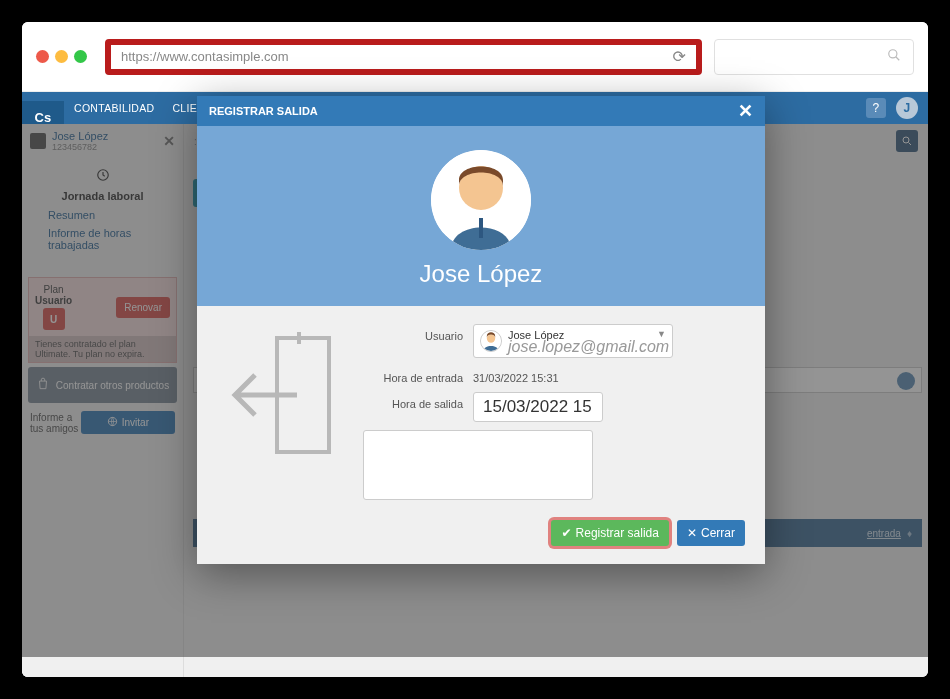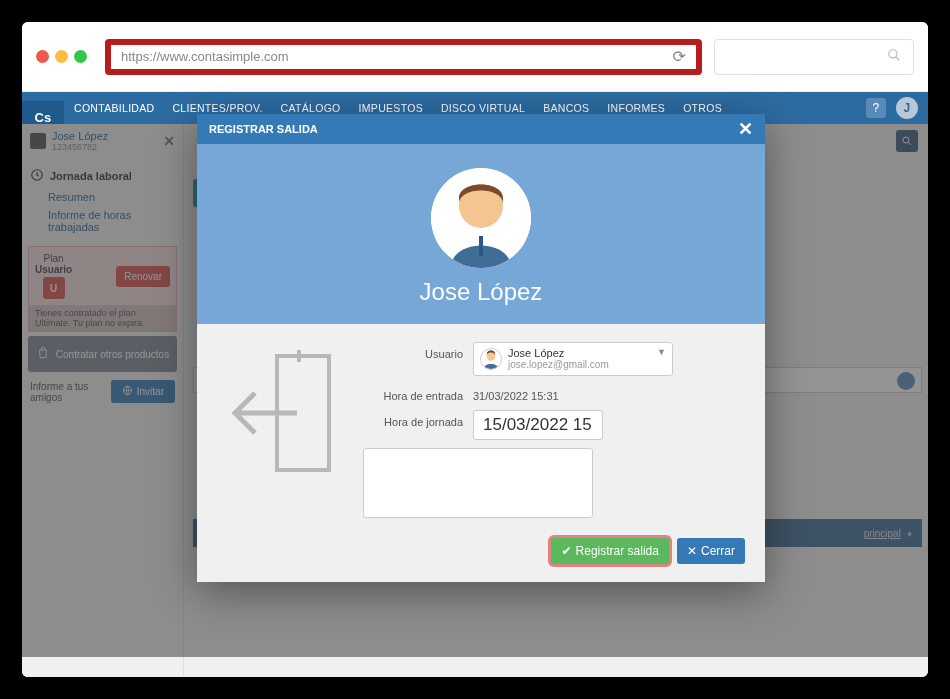--- a/index.html
+++ b/index.html
@@ -26,63 +26,63 @@
   .help-icon { width:20px; height:20px; background:#5a8bb8; border-radius:3px; display:flex; align-items:center; justify-content:center; font-size:12px;}
   .avatar-circle { width:22px; height:22px; border-radius:50%; background:#b8c8d8; color:#2d6ca2; display:flex; align-items:center; justify-content:center; font-size:12px; font-weight:bold;}
   
   .app-body { flex:1; display:flex; background:#f0f0f0; position:relative;}
   .sidebar { width:162px; background:#f0f0f0; border-right:1px solid #ddd; font-size:11px; color:#2a6496;}
   .userblock { display:flex; align-items:center; justify-content:space-between; padding:6px 8px;}
   .userblock .uinfo { display:flex; align-items:center; gap:6px;}
   .userblock .usericon { width:16px; height:16px; background:#555; border-radius:2px; display:inline-block;}
   .userblock .x { color:#777; font-weight:bold; font-size:14px;}
   .sidebar-section { padding:6px 8px;}
-  .section-title { color:#333; font-weight:bold; display:flex; align-items:center; gap:6px; padding:4px 0;}
+  .section-title { color:#333; font-weight:bold; display:flex; align-items:center; gap:6px; padding:4px 0;flex-direction:column;}
   .sidebar ul { list-style:none; padding-left:18px;}
   .sidebar ul li { padding:3px 0; cursor:pointer;}
-  .planbox { background:#f5dede; border:1px solid #e0b0b0; margin:4px 6px 4px; padding:6px; font-size:10px; color:#444; position:relative;}
+  .planbox { background:#f5dede; border:1px solid #e0b0b0; margin:17px 6px 4px; padding:6px; font-size:10px; color:#444; position:relative;}
   .planbox .plan-top { display:flex; align-items:center; justify-content:space-between;}
   .planbox .plan-top .pleft { text-align:center;}
   .ubadge { width:22px; height:22px; background:#d9534f; color:#fff; display:flex; align-items:center; justify-content:center; font-weight:bold; border-radius:3px; margin:2px auto 0;}
   .renovar-btn { background:#d9534f; color:#fff; border:none; padding:5px 8px; border-radius:3px; font-size:10px; cursor:pointer;}
   .planbox .plan-note { background:#d6c2c2; margin:6px -6px -6px; padding:3px 6px; color:#555; font-size:9px;}
   .contratar-btn { margin:0 6px; background:#7d8a97; color:#fff; border:none; padding:10px 6px; border-radius:3px; font-size:10px; width:calc(100% - 12px); display:flex; align-items:center; justify-content:center; gap:6px; cursor:pointer;}
   .invite-row { display:flex; align-items:center; justify-content:space-between; padding:8px; font-size:10px; color:#555;}
-  .invitar-btn { background:#337ab7; color:#fff; border:none; padding:5px 11px; border-radius:3px; font-size:10px; display:flex; align-items:center; gap:4px; cursor:pointer;}
+  .invitar-btn { background:#337ab7; color:#fff; border:none; padding:5px 26px; border-radius:3px; font-size:10px; display:flex; align-items:center; gap:4px; cursor:pointer;}
   .main { flex:1; position:relative; }
   .crumb-row { display:flex; align-items:center; justify-content:space-between; padding:6px 10px; font-size:10px; color:#8a9aa8;}
   .crumb-row a { color:#6c8aa6; text-decoration:underline;}
   .search-square { width:22px; height:22px; background:#3b5e7e; border-radius:3px; display:flex; align-items:center; justify-content:center; color:#fff;}
   
   .bg-hint { position:absolute; left:165px; right:6px; top:55px; bottom:6px;}
   .tealbtn { width:28px; height:28px; background:#1d9bb3; border-radius:3px; position:absolute; left:6px; top:0;}
   .long-row { position:absolute; left:6px; top:188px; right:0; height:26px; background:#fff; border:1px solid #ccc;}
   .collapse-circle { position:absolute; right:6px; top:4px; width:18px; height:18px; border-radius:50%; background:#5d8db5;}
   .dark-header { position:absolute; left:6px; right:0; top:340px; height:28px; background:#3f6d95; color:#d6e4f0; font-size:10px; display:flex; align-items:center; padding:0 10px; justify-content:flex-end; gap:6px;}
   .dark-header .sort { font-size:10px; color:#a8c0d6;}
   
   .statusbar { position:absolute; left:0; right:0; bottom:0; height:20px; background:#3a3a3a; color:#bbb; font-size:10px; font-style:italic; display:flex; align-items:center; justify-content:space-between; padding:0 10px;}
   
   .overlay { position:absolute; left:0; right:0; top:32px; bottom:20px; background:rgba(60,60,60,.55);}
-  .modal { position:absolute; left:175px; top:22px; width:568px; background:#fff; box-shadow:0 10px 40px rgba(0,0,0,.4);}
+  .modal { position:absolute; left:175px; top:4px; width:568px; background:#fff; box-shadow:0 10px 40px rgba(0,0,0,.4);}
   .modal-title { background:#337ab7; color:#fff; font-weight:bold; font-size:11px; padding:8px 12px; display:flex; justify-content:space-between; align-items:center;}
   .modal-title .close-x { cursor:pointer; font-size:18px; line-height:14px;}
   .modal-hero { background:#76a7d6; padding:24px 0 18px; display:flex; flex-direction:column; align-items:center;}
   .hero-avatar { width:100px; height:100px; border-radius:50%; background:#fff; overflow:hidden; position:relative;}
   .hero-name { color:#fff; font-size:24px; margin-top:10px; font-weight:300;}
   .modal-body { background:#f0f0f0; display:flex; padding:18px 20px 12px; gap:16px;}
   .exit-icon-wrap { width:130px; display:flex; align-items:flex-start; justify-content:center; padding-top:6px;}
   .form-col { flex:1; }
   .form-row { display:flex; align-items:flex-start; margin-bottom:8px;}
   .form-label { width:110px; text-align:right; font-size:11px; color:#555; padding-top:6px; padding-right:10px;}
   .userselect { flex:1; max-width:200px; background:#fff; border:1px solid #ccc; border-radius:3px; display:flex; align-items:center; padding:4px 6px; gap:6px; position:relative;}
   .userselect .mini-av { width:22px; height:22px; border-radius:50%; border:1px solid #ccc; flex-shrink:0; overflow:hidden;}
   .userselect .names { display:flex; flex-direction:column; line-height:12px;}
   .userselect .names .n1 { font-size:11px; color:#333;}
-  .userselect .names .n2 { font-size:10px; color:#999;}
+  .userselect .names .n2 { font-size:16px; color:#999;font-style:italic;}
   .userselect .caret { position:absolute; right:6px; top:4px; font-size:9px; color:#888;}
   .static-val { font-size:11px; color:#555; padding-top:6px;}
   .dateinput { width:130px; border:1px solid #ccc; border-radius:3px; padding:4px 9px; font-size:17px; color:#333;}
   .comment-area { flex:1; max-width:230px; height:70px; border:1px solid #ccc; border-radius:3px; background:#fff; padding:4px; font-size:11px; resize:none;}
   .modal-actions { background:#f0f0f0; display:flex; justify-content:flex-end; gap:8px; padding:0 20px 18px;}
   .btn { border:none; border-radius:3px; padding:6px 10px; font-size:12px; color:#fff; display:flex; align-items:center; gap:4px; cursor:pointer;}
   .btn.green { background:#5cb85c; box-shadow:0 0 0 3px rgba(217,83,79,.7);}
   .btn.blue { background:#337ab7;}
   .mini-av svg, .hero-avatar svg { width:100%; height:100%; display:block;}
 </style>
@@ -211,21 +211,21 @@
           </div>
         </div>
       </div>
 
       <div class="bg-hint">
         <div class="tealbtn"></div>
         <div class="long-row">
           <div class="collapse-circle"></div>
         </div>
         <div class="dark-header">
-          <span style="text-decoration:underline;">principal</span>
+          <span style="text-decoration:underline;">entrada</span>
           <span class="sort">♦</span>
         </div>
       </div>
     </div>
 
 
     <div class="overlay"></div>
 
     <div class="modal">
       <div class="modal-title">
@@ -271,21 +271,21 @@
                 <span class="n2">jose.lopez@gmail.com</span>
               </div>
               <span class="caret">▼</span>
             </div>
           </div>
           <div class="form-row">
             <div class="form-label">Hora de entrada</div>
             <div class="static-val">31/03/2022 15:31</div>
           </div>
           <div class="form-row">
-            <div class="form-label">Hora de jornada</div>
+            <div class="form-label">Hora de salida</div>
             <input class="dateinput" value="15/03/2022 15:34" style="">
           </div>
           <div class="form-row">
             <textarea class="comment-area" style=""></textarea>
           </div>
         </div>
       </div>
 
       <div class="modal-actions">
         <button class="btn green">

